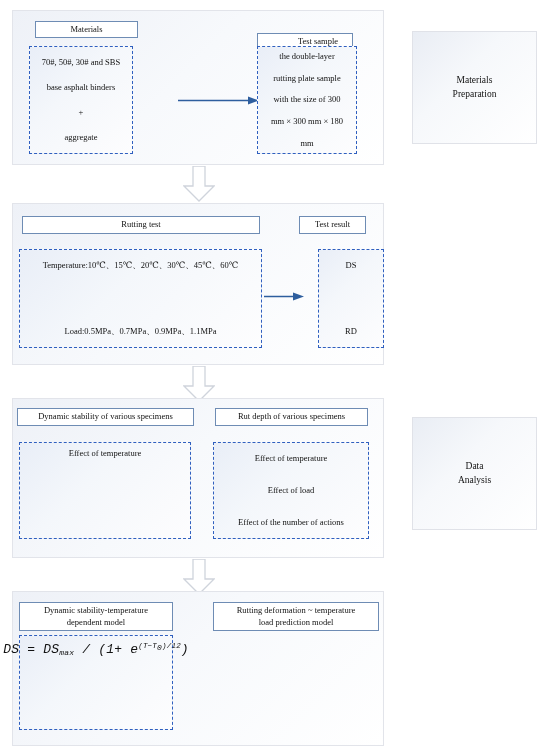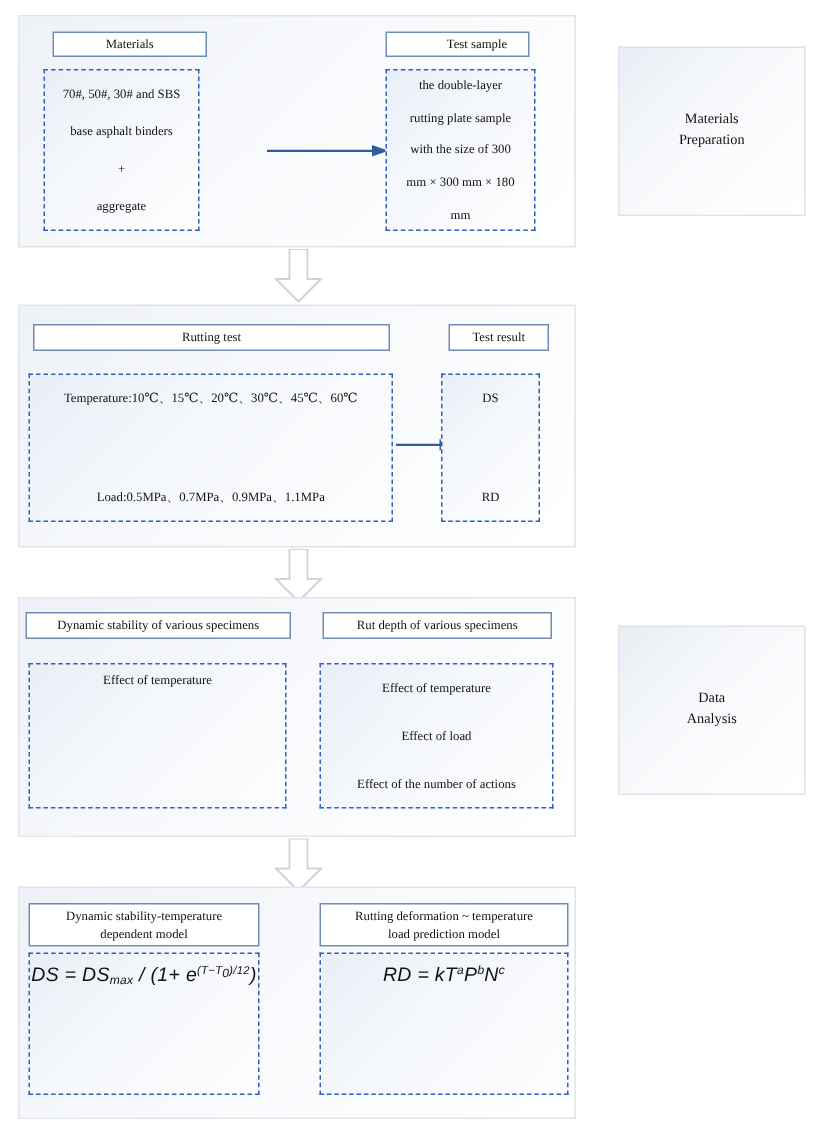--- a/index.html
+++ b/index.html
@@ -92,21 +92,21 @@
 
   
   .varrow {
     position: absolute;
     pointer-events: none;
   }
   .varrow svg { display: block; }
 
   
   .formula {
-    font-family: Liberation Sans, sans-serif;
+    font-family: Liberation Mono, monospace;
     font-style: italic;
     font-size: 13px;
     color: #111;
     white-space: nowrap;
     letter-spacing: .2px;
   }
   .formula sub {
     font-size: 8px;
     font-style: italic;
     vertical-align: -2px;
@@ -136,21 +136,21 @@
     <span class="ln">aggregate</span>
   </div>
 
   <div class="harrow" style="left:178px; top:96px; width:81px; height:9px;">
     <svg width="81" height="9" viewBox="0 0 81 9">
       <line x1="0" y1="4.5" x2="72" y2="4.5" stroke="#2e5e9e" stroke-width="1.5"></line>
       <polygon points="81,4.5 70,0.6 70,8.4" fill="#2e5e9e"></polygon>
     </svg>
   </div>
 
-  <div class="caption" style="left:257px; top:21px; width:96px; height:17px;padding-left:28px;">
+  <div class="caption" style="left:257px; top:33px; width:96px; height:17px;padding-left:28px;">
     <span>Test sample</span>
   </div>
 
   <div class="dashbox tight" style="left:257px; top:46px; width:100px; height:108px;">
     <span class="ln">the double-layer</span>
     <span class="ln">rutting plate sample</span>
     <span class="ln">with the size of 300</span>
     <span class="ln">mm × 300 mm × 180</span>
     <span class="ln">mm</span>
   </div>
@@ -183,21 +183,21 @@
     <svg width="40" height="9" viewBox="0 0 40 9">
       <line x1="0" y1="4.5" x2="31" y2="4.5" stroke="#2e5e9e" stroke-width="1.5"></line>
       <polygon points="40,4.5 29,0.6 29,8.4" fill="#2e5e9e"></polygon>
     </svg>
   </div>
 
   <div class="caption" style="left:299px; top:216px; width:67px; height:18px;">
     <span>Test  result</span>
   </div>
 
-  <div class="dashbox spaced" style="left:294px; top:249px; width:66px; height:99px;">
+  <div class="dashbox spaced" style="left:318px; top:249px; width:66px; height:99px;">
     <span class="ln">DS</span>
     <span class="ln">RD</span>
   </div>
 
 
   <div class="varrow" style="left:183px; top:366px; width:32px; height:36px;">
     <svg width="32" height="36" viewBox="0 0 32 36">
       <polygon points="10,0 22,0 22,20 31,20 16,35 1,20 10,20" fill="#ffffff" stroke="#cfd4dc" stroke-width="1.3"></polygon>
     </svg>
   </div>
@@ -250,20 +250,15 @@
     </span>
   </div>
 
   <div class="caption" style="left:213px; top:602px; width:166px; height:29px;">
     <div>
       <span>Rutting deformation ~ temperature</span><br>
       <span>load prediction model</span>
     </div>
   </div>
 
-  <div class="dashbox" style="left:213px; top:635px; width:166px; height:95px;">
-    <span class="formula" title="RD = kT^a P^b N^c">
-      RD&nbsp;=&nbsp;kT<sup>a</sup>P<sup>b</sup>N<sup>c</sup>
-    </span>
-  </div>
 
 
 </div>
 
 </body></html>

